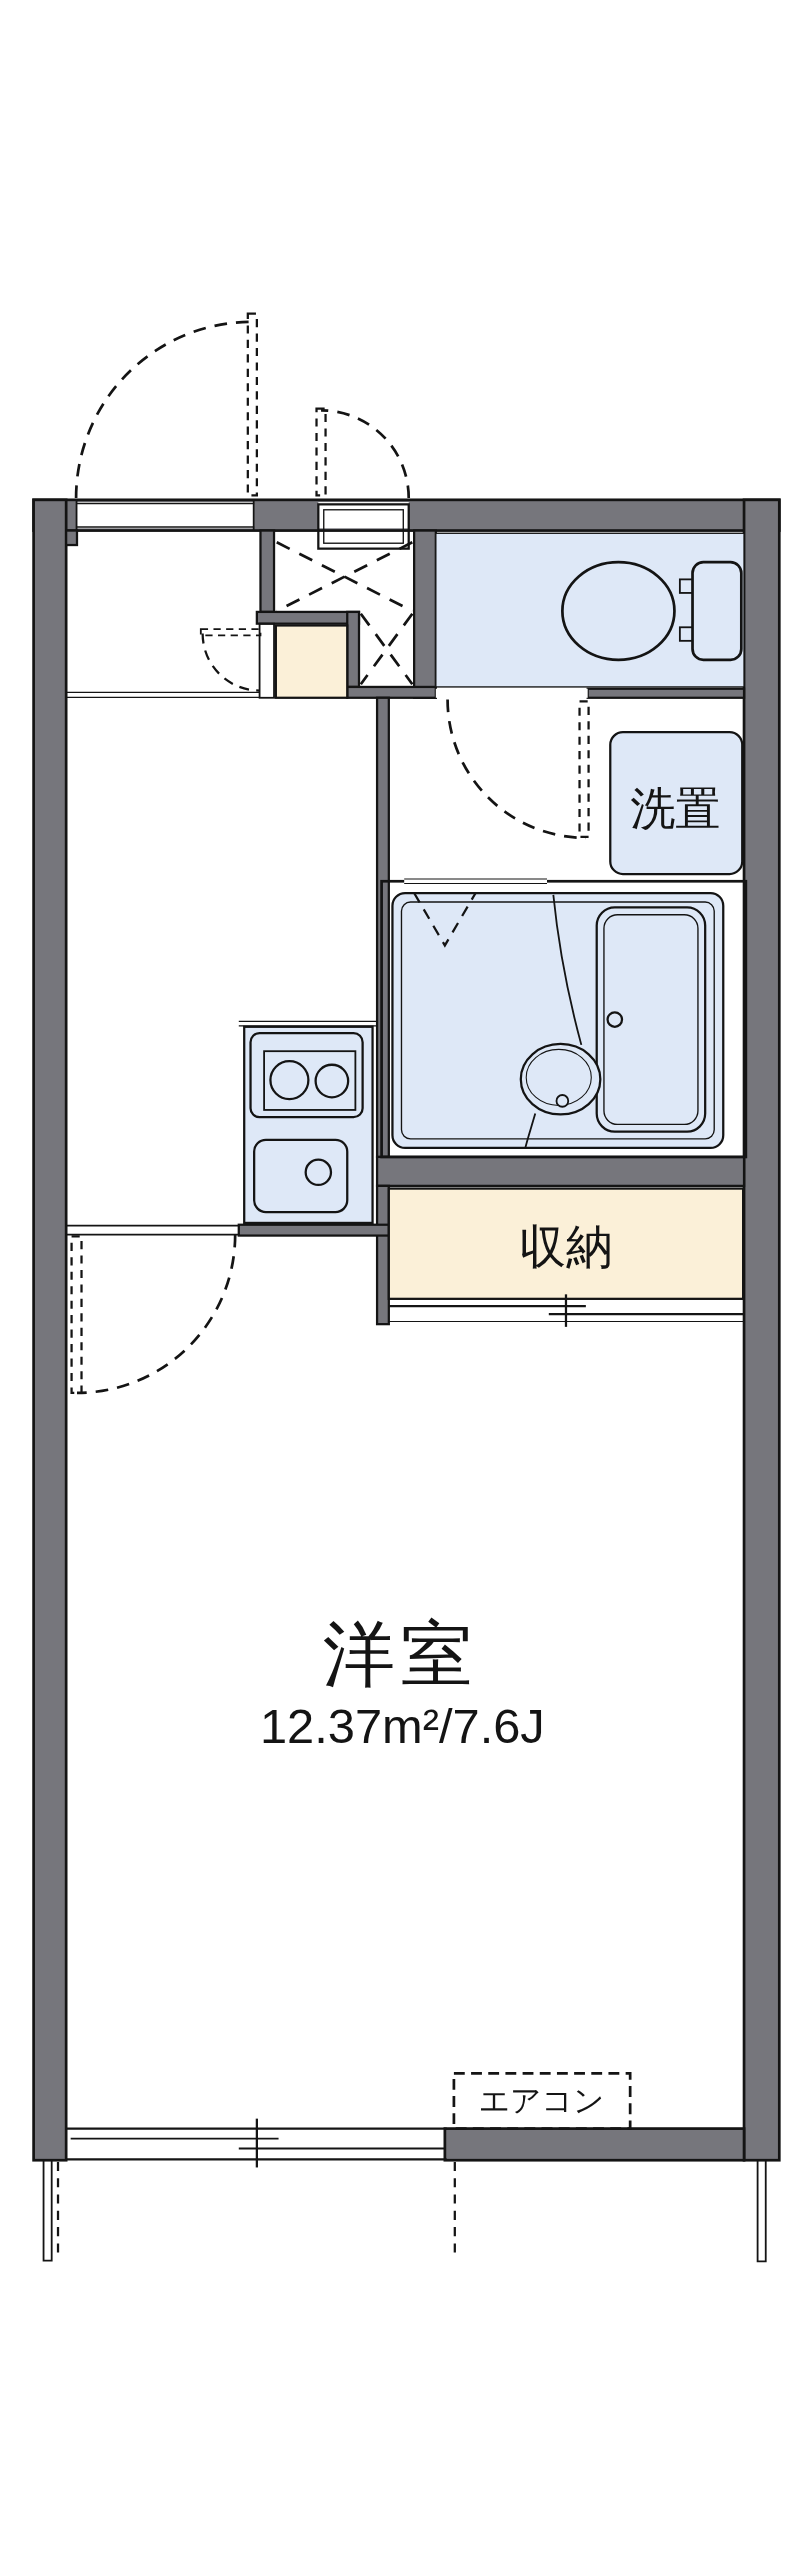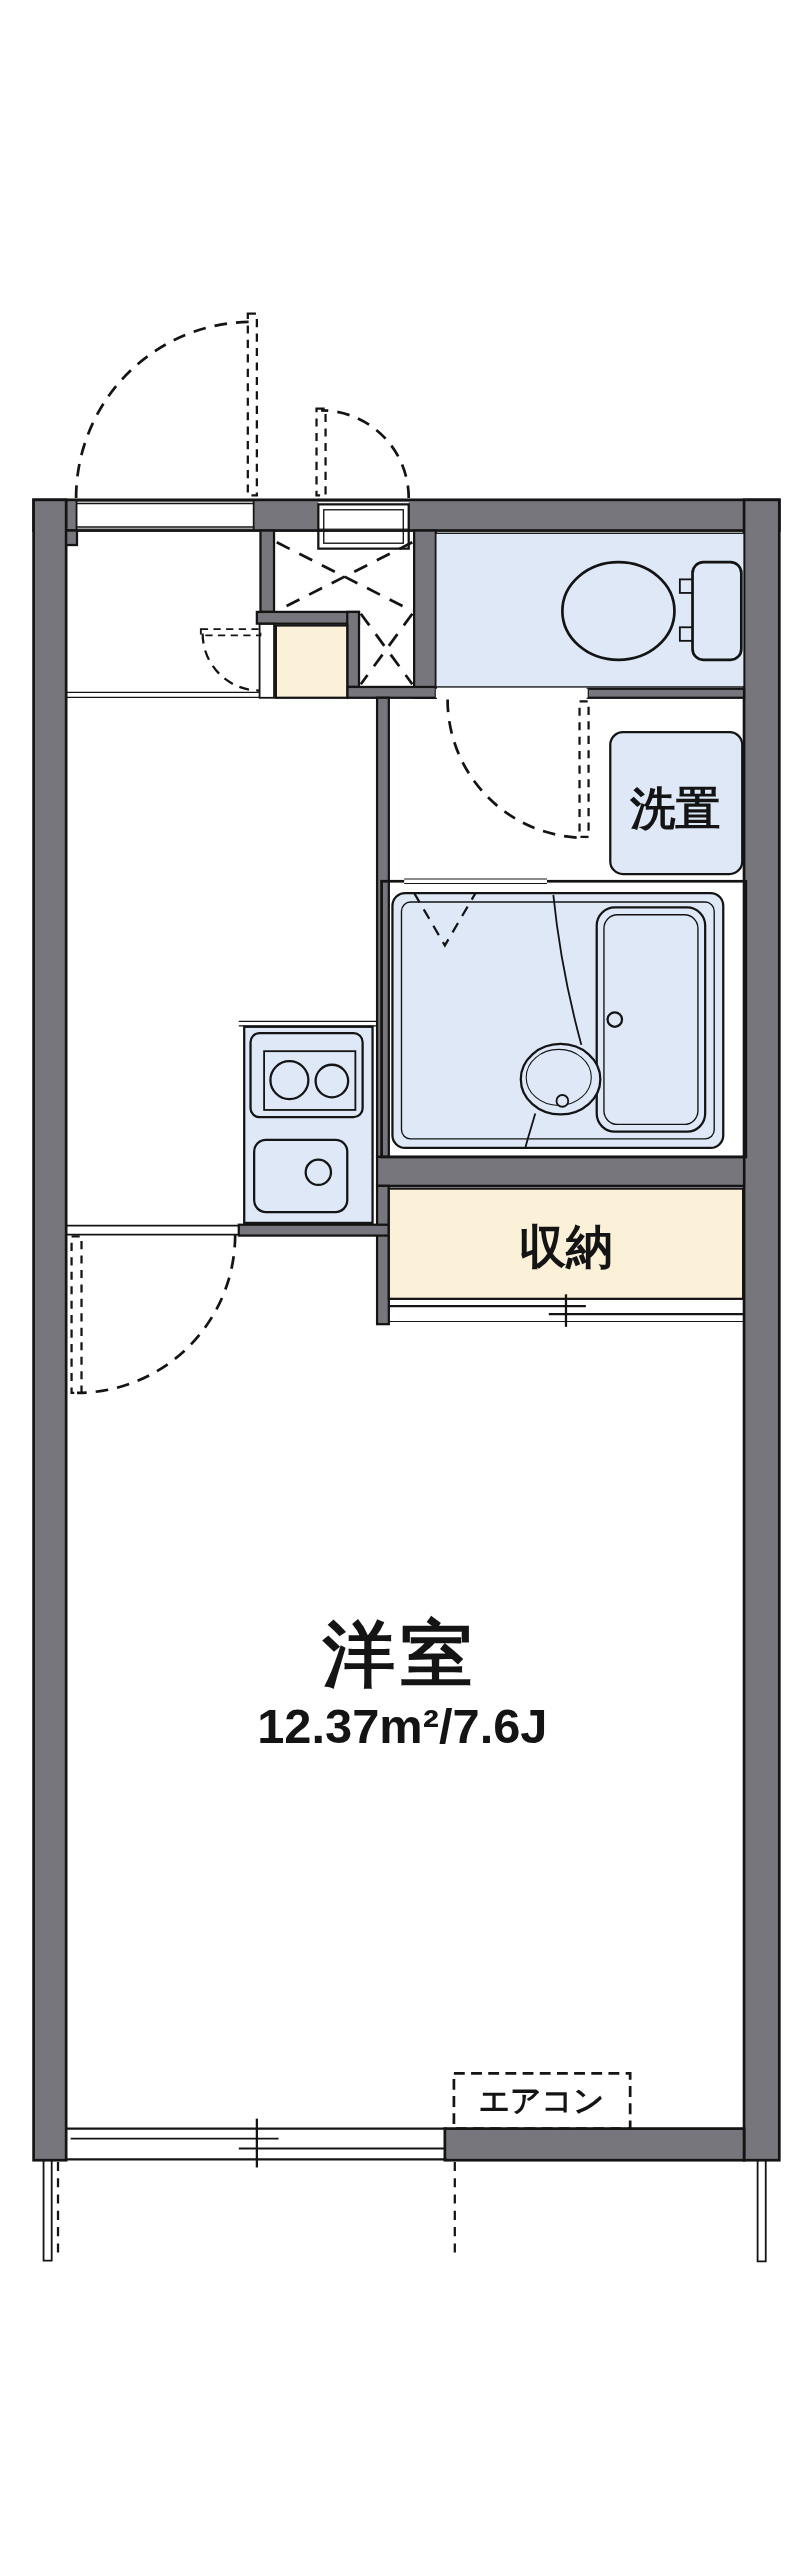--- a/index.html
+++ b/index.html
@@ -1,17 +1,17 @@
 <!DOCTYPE html>
 <html style="--wall: #76767C; --fixture: #DEE8F7; --storage: #FBF0D8; --line: #141414; --bg: #FFFFFF;font-size:14.5px"><head>
 <meta charset="utf-8">
 <style>
   html,body{margin:0;padding:0;background:#fff;}
   .plan-wrap{position:relative;width:645px;height:2576px;background:var(--bg,#fff);
-    font-family:"Liberation Sans","DejaVu Sans",sans-serif;font-weight:bold;}
+    font-family:"Liberation Sans","DejaVu Sans",sans-serif;}
   svg{display:block}
   .wall{fill:var(--wall);stroke:var(--line);stroke-width:3;}
   .iwall{fill:var(--wall);stroke:var(--line);stroke-width:2.5;}
   .blue{fill:var(--fixture);stroke:var(--line);}
   .cream{fill:var(--storage);stroke:var(--line);stroke-width:2.5;}
   .ln{stroke:var(--line);fill:none;}
   .whitefill{fill:var(--bg);stroke:none;}
   .lbl{fill:var(--line);text-anchor:middle;}
 </style>
 </head>

